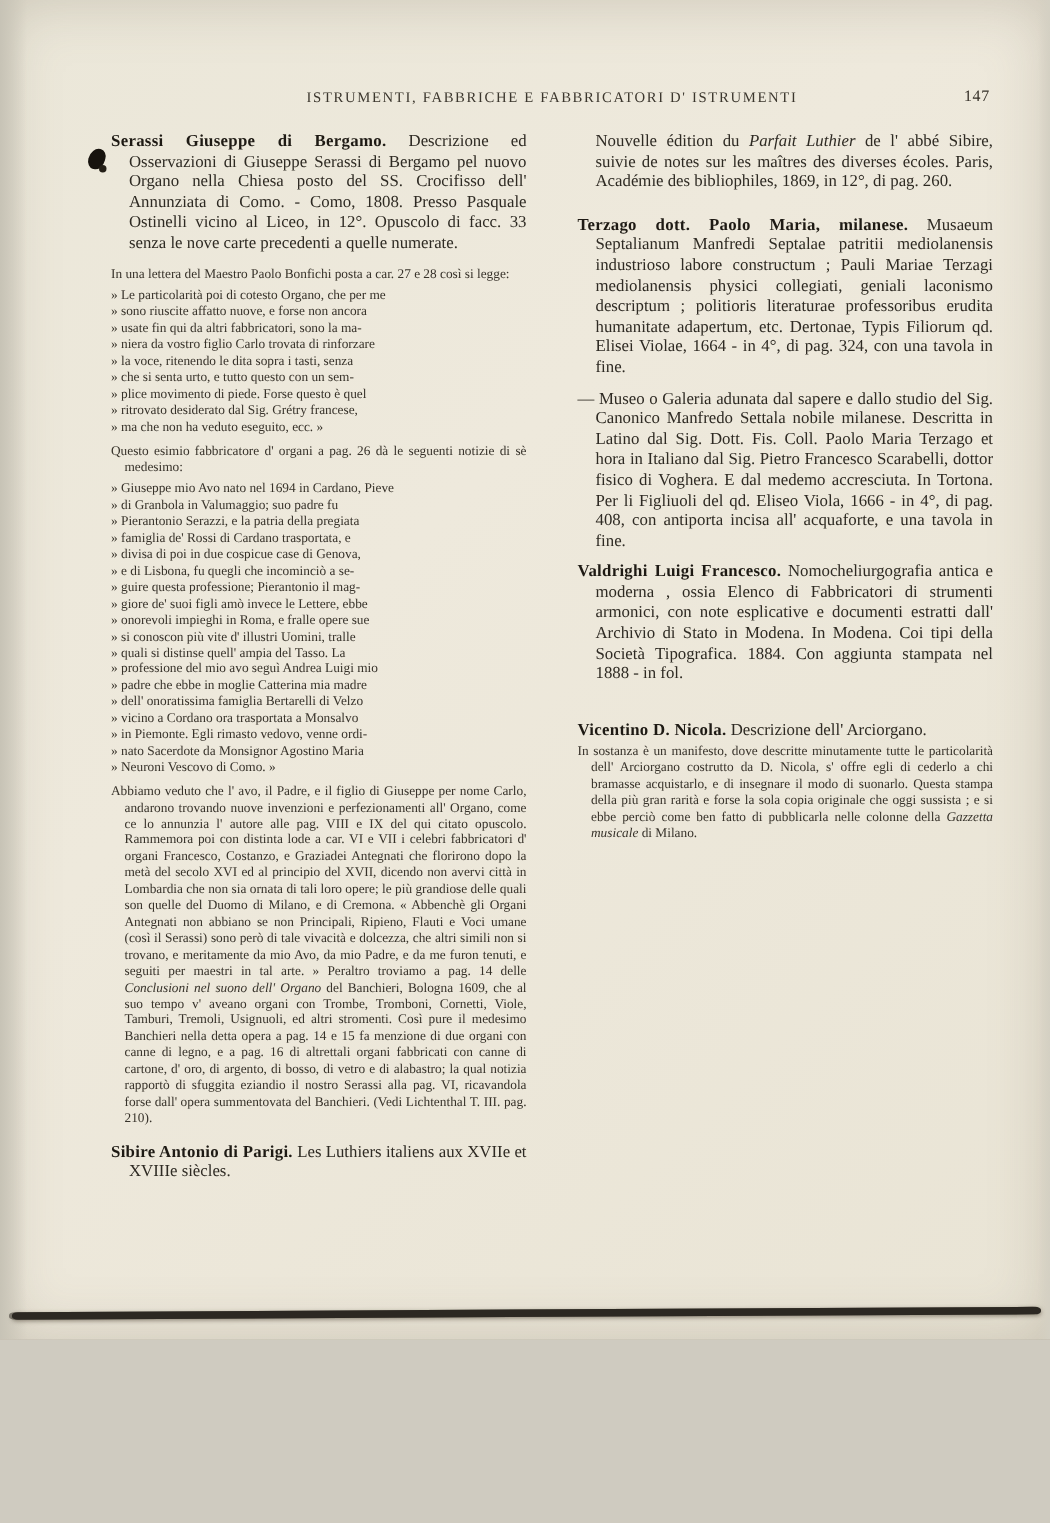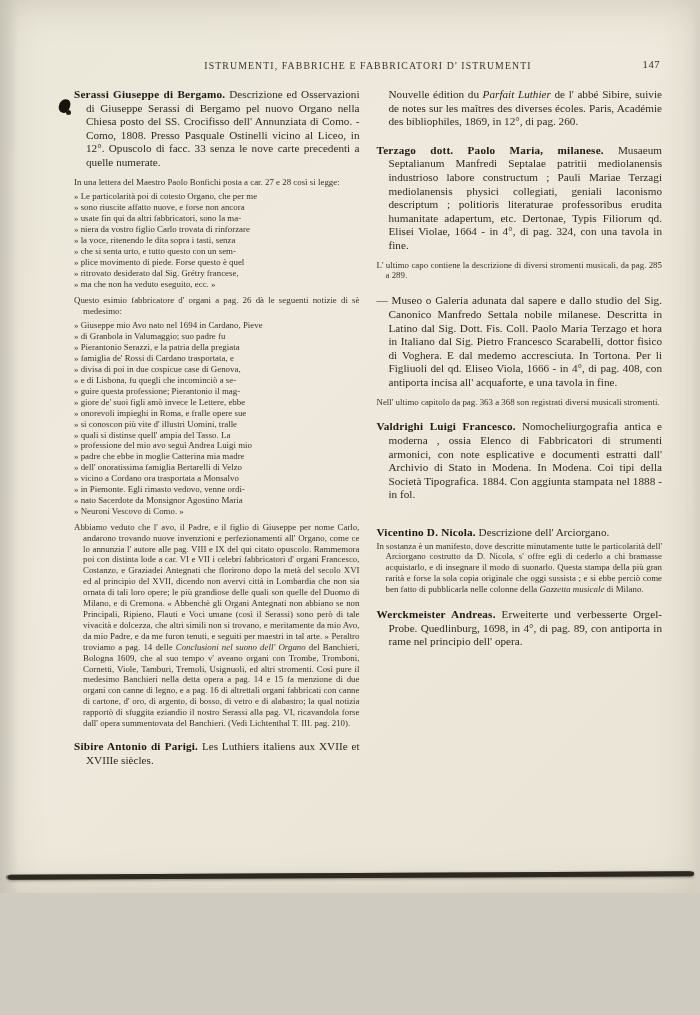--- a/index.html
+++ b/index.html
@@ -35,21 +35,21 @@
     position:absolute;left:66px;top:110px;width:5px;height:5px;
     background:#241f17;border-radius:50%;
   }
   .page{position:absolute;left:74px;top:60px;width:588px;}
   .header{
     position:relative;text-align:center;
     font-size:9.8px;letter-spacing:1.1px;color:#3b362d;margin-bottom:17px;
     white-space:nowrap;
   }
   .header .pagenum{position:absolute;right:2px;top:-1px;font-size:10.6px;letter-spacing:0.5px;color:#332e26;}
-  .columns{display:flex;gap:17px;}
+  .columns{display:flex;gap:34px;}
   .col{flex:1;min-width:0;}
   p{margin:0;}
   .entry{
     font-size:11.2px;line-height:13.6px;text-align:justify;
     padding-left:12px;text-indent:-12px;color:#2e2a23;margin-bottom:7px;
   }
   .entry b{font-weight:bold;color:#1e1a14;letter-spacing:0.2px;}
   .cont{
     font-size:11.2px;line-height:13.6px;text-align:justify;
     padding-left:12px;color:#2e2a23;margin-bottom:15px;
@@ -121,31 +121,28 @@
         <p class="small hang bigpara"><span>Abbiamo veduto che l' avo, il Padre, e il figlio di Giuseppe per nome Carlo, andarono trovando nuove invenzioni e perfezionamenti all' Organo, come ce lo annunzia l' autore alle pag. VIII e IX del qui citato opuscolo. Rammemora poi con distinta lode a car. VI e VII i celebri fabbricatori d' organi Francesco, Costanzo, e Graziadei Antegnati che florirono dopo la metà del secolo XVI ed al principio del XVII, dicendo non avervi città in Lombardia che non sia ornata di tali loro opere; le più grandiose delle quali son quelle del Duomo di Milano, e di Cremona. « Abbenchè gli Organi Antegnati non abbiano se non Principali, Ripieno, Flauti e Voci umane (così il Serassi) sono però di tale vivacità e dolcezza, che altri simili non si trovano, e meritamente da mio Avo, da mio Padre, e da me furon tenuti, e seguiti per maestri in tal arte. » Peraltro troviamo a pag. 14 delle </span><i>Conclusioni nel suono dell' Organo</i><span> del Banchieri, Bologna 1609, che al suo tempo v' aveano organi con Trombe, Tromboni, Cornetti, Viole, Tamburi, Tremoli, Usignuoli, ed altri stromenti. Così pure il medesimo Banchieri nella detta opera a pag. 14 e 15 fa menzione di due organi con canne di legno, e a pag. 16 di altrettali organi fabbricati con canne di cartone, d' oro, di argento, di bosso, di vetro e di alabastro; la qual notizia rapportò di sfuggita eziandio il nostro Serassi alla pag. VI, ricavandola forse dall' opera summentovata del Banchieri. (Vedi Lichtenthal T. III. pag. 210).</span></p>
 
         <p class="entry"><b>Sibire Antonio di Parigi.</b> <span>Les Luthiers italiens aux XVIIe et XVIIIe siècles.</span></p>
       </div>
 
       <div class="col">
         <p class="cont"><span>Nouvelle édition du </span><i>Parfait Luthier</i><span> de l' abbé Sibire, suivie de notes sur les maîtres des diverses écoles. Paris, Académie des bibliophiles, 1869, in 12°, di pag. 260.</span></p>
 
         <p class="entry"><b>Terzago dott. Paolo Maria, milanese.</b> <span>Musaeum Septalianum Manfredi Septalae patritii mediolanensis industrioso labore constructum ; Pauli Mariae Terzagi mediolanensis physici collegiati, geniali laconismo descriptum ; politioris literaturae professoribus erudita humanitate adapertum, etc. Dertonae, Typis Filiorum qd. Elisei Violae, 1664 - in 4°, di pag. 324, con una tavola in fine.</span></p>
 
-        <p class="small hang mb-lg">L' ultimo capo contiene la descrizione di diversi stromenti musicali, da pag. 285 a 289.</p>
 
         <p class="entry"><span>— Museo o Galeria adunata dal sapere e dallo studio del Sig. Canonico Manfredo Settala nobile milanese. Descritta in Latino dal Sig. Dott. Fis. Coll. Paolo Maria Terzago et hora in Italiano dal Sig. Pietro Francesco Scarabelli, dottor fisico di Voghera. E dal medemo accresciuta. In Tortona. Per li Figliuoli del qd. Eliseo Viola, 1666 - in 4°, di pag. 408, con antiporta incisa all' acquaforte, e una tavola in fine.</span></p>
 
-        <p class="small hang mb-lg">Nell' ultimo capitolo da pag. 363 a 368 son registrati diversi musicali stromenti.</p>
 
         <p class="entry mb-md"><b>Valdrighi Luigi Francesco.</b> <span>Nomocheliurgografia antica e moderna , ossia Elenco di Fabbricatori di strumenti armonici, con note esplicative e documenti estratti dall' Archivio di Stato in Modena. In Modena. Coi tipi della Società Tipografica. 1884. Con aggiunta stampata nel 1888 - in fol.</span></p>
 
         <p class="entry mb-sm"><b>Vicentino D. Nicola.</b> <span>Descrizione dell' Arciorgano.</span></p>
 
 
         <p class="small hang mb-lg"><span>In sostanza è un manifesto, dove descritte minutamente tutte le particolarità dell' Arciorgano costrutto da D. Nicola, s' offre egli di cederlo a chi bramasse acquistarlo, e di insegnare il modo di suonarlo. Questa stampa della più gran rarità e forse la sola copia originale che oggi sussista ; e si ebbe perciò come ben fatto di pubblicarla nelle colonne della </span><i>Gazzetta musicale</i><span> di Milano.</span></p>
 
-        <p class="entry"><b>Werckmeister Andreas.</b> <span>Erweiterte und verbesserte Orgel-Probe. Quedlinburg, 1698, in 4°, di pag. 89, con antiporta in rame nel principio dell' opera.</span></p>
       </div>
 
     </div>
   </div>
 </div>
 
 </body></html>

